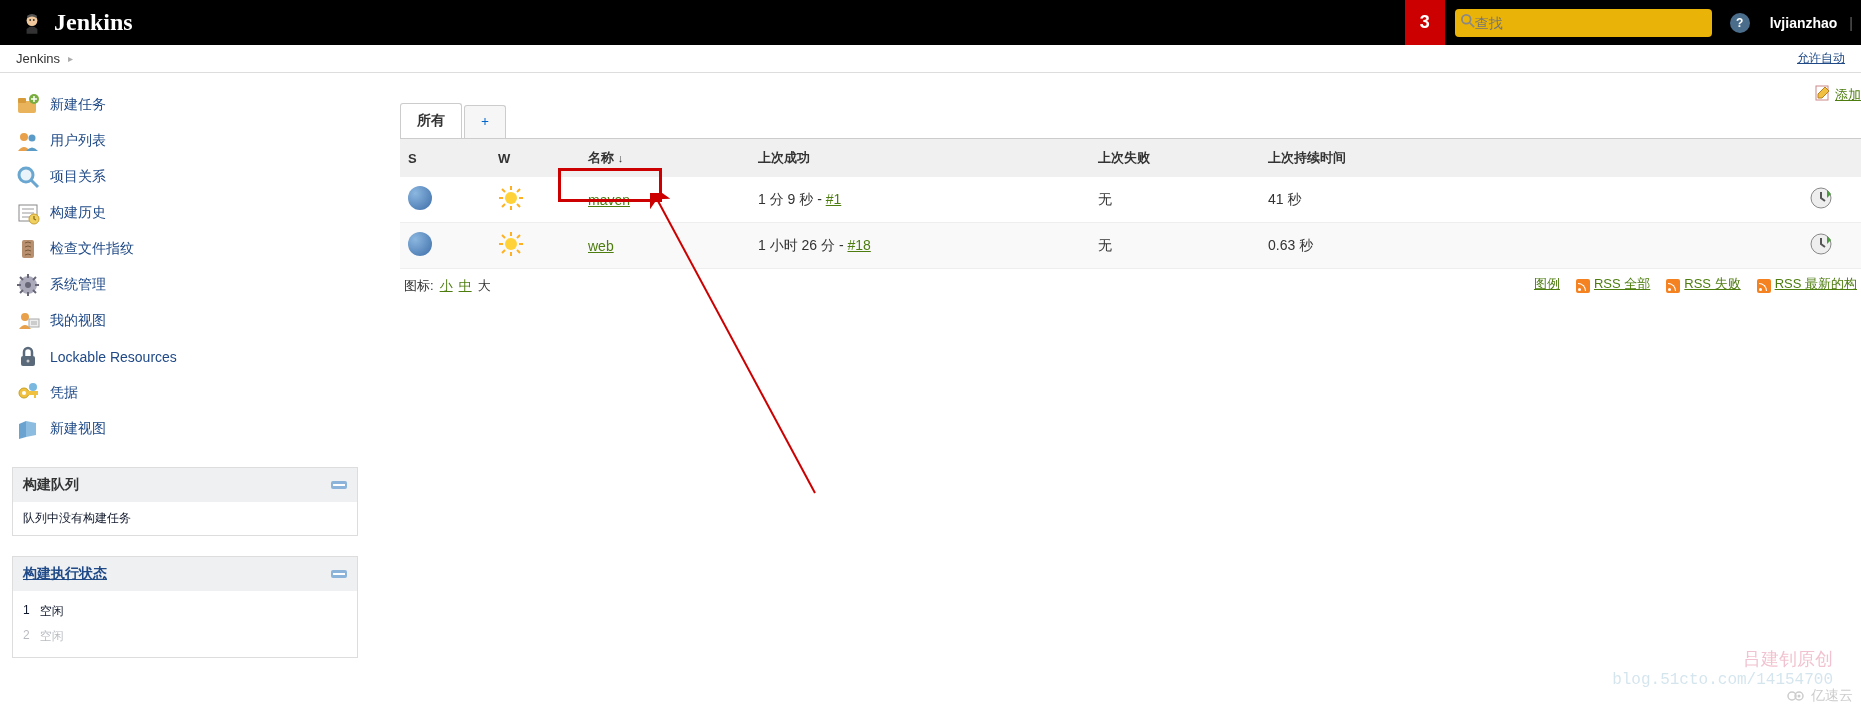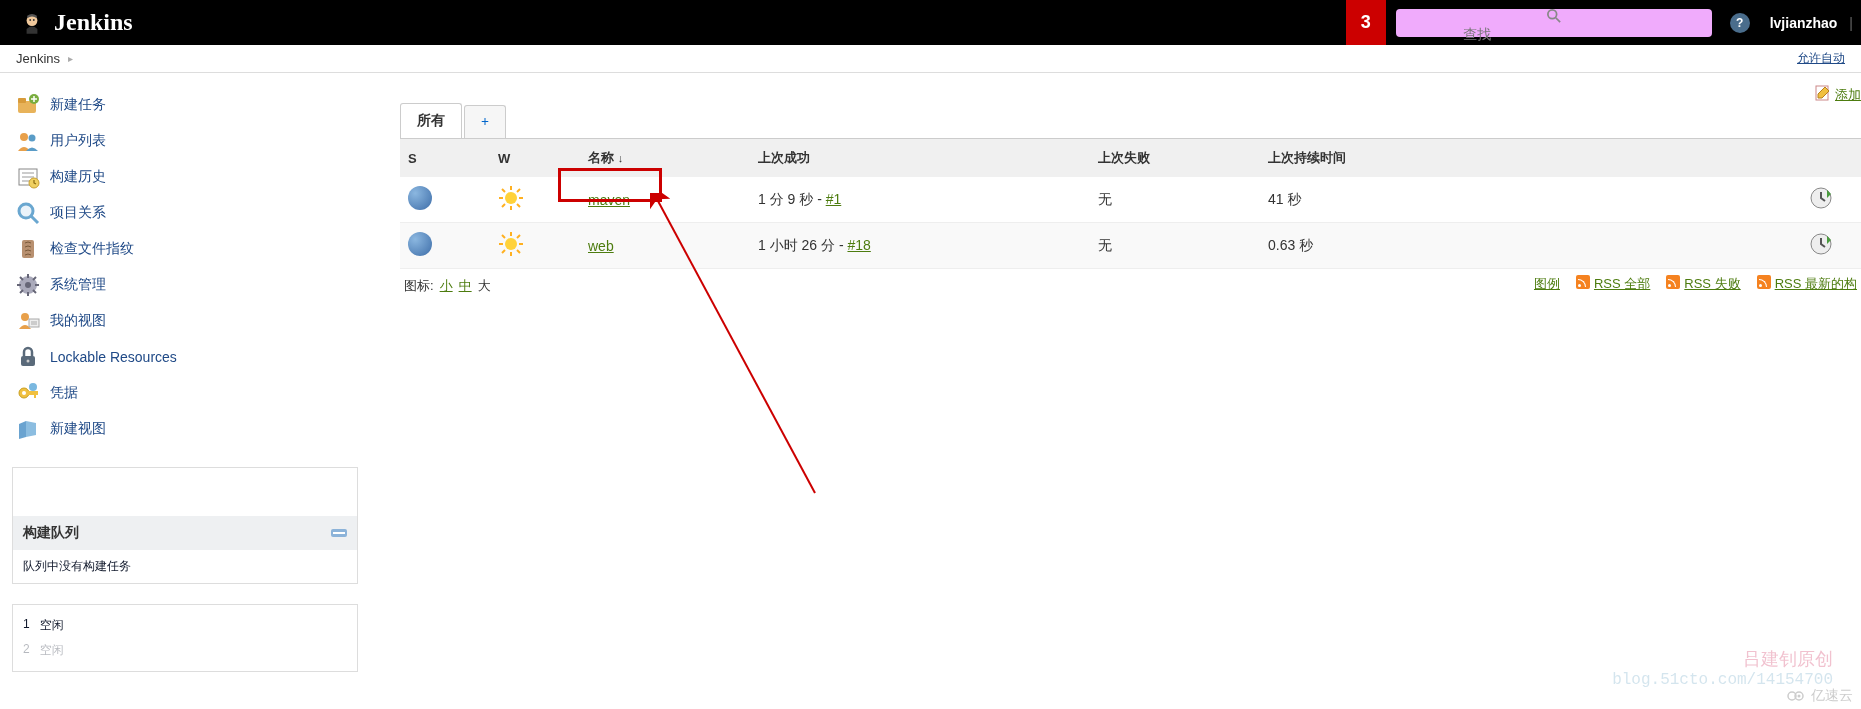--- a/index.html
+++ b/index.html
@@ -6,21 +6,21 @@
 body { font-family: Helvetica, Arial, sans-serif; font-size: 14px; background: #fff; width: 1861px; height: 709px; overflow: hidden; position: relative; color: #333; }
 a { color: #4d7c0f; text-decoration: underline; cursor: pointer; }
 
 
 .header { background: #000; height: 45px; display: flex; align-items: center; color: #fff; }
 .logo-area { display: flex; align-items: center; padding-left: 20px; gap: 10px; }
 .logo-img { width: 28px; height: 28px; }
 .logo-text { font-family: Georgia, serif; font-size: 24px; font-weight: bold; }
 .header-spacer { flex: 1; }
 .notif-badge { background: #cc0000; color: #fff; width: 40px; height: 45px; display: flex; align-items: center; justify-content: center; font-weight: bold; font-size: 18px; }
-.search-box { margin: 0 10px; display: flex; align-items: center; background: #f0abfc; border-radius: 4px; height: 28px; width: 316px; padding: 0 6px; flex-direction: column; }
+.search-box { margin: 0 10px; display: flex; align-items: center; background: #eab308; border-radius: 4px; height: 28px; width: 257px; padding: 0 6px; }
 .search-box input { border: none; outline: none; flex: 1; font-size: 14px; color: #555; background: transparent; }
 .help-icon { width: 20px; height: 20px; border-radius: 50%; background: #4a6d8c; color: #fff; display: flex; align-items: center; justify-content: center; font-size: 12px; font-weight: bold; margin: 0 8px; }
 .username { color: #fff; font-weight: bold; margin: 0 12px; }
 .pipe { color: #666; margin-right: 8px; }
 
 
 .breadcrumb { background: #fff; height: 28px; border-bottom: 1px solid #ddd; display: flex; align-items: center; padding: 0 16px; font-size: 13px; }
 .breadcrumb a { text-decoration: none; color: #333; }
 .breadcrumb .sep { margin: 0 8px; color: #aaa; font-size: 10px; }
 .breadcrumb-right { margin-left: auto; }
@@ -32,21 +32,21 @@
 .content { flex: 1; padding: 10px 0 0 30px; position: relative; }
 
 
 .side-menu { list-style: none; }
 .side-menu li { display: flex; align-items: center; gap: 10px; padding: 6px 4px; cursor: pointer; text-align: center; }
 .side-menu li a { color: #204a87; text-decoration: none; }
 .micon { width: 24px; height: 24px; display: flex; align-items: center; justify-content: center; flex-shrink: 0; }
 
 
 .panel { border: 1px solid #ddd; margin-top: 20px; }
-.panel-header { background: #eef0f2; padding: 8px 10px; font-weight: bold; display: flex; align-items: center; justify-content: space-between; margin-top: 48px; }
+.panel-header { background: #eef0f2; padding: 8px 10px; font-weight: bold; display: flex; align-items: center; justify-content: space-between; }
 .panel-header a { color: #204a87; }
 .panel-body { padding: 8px 10px; font-size: 12px; color: #0f172a; }
 .collapse-icon { width: 16px; height: 8px; background: #8cb3d9; border-radius: 2px; position: relative; }
 .collapse-icon::after { content: ""; position: absolute; left: 2px; top: 3px; width: 12px; height: 2px; background: #fff; }
 .exec-row { display: flex; gap: 10px; padding: 4px 0; }
 
 
 .top-actions { position: absolute; right: 0; top: 12px; display: flex; align-items: center; gap: 4px; font-size: 13px; }
 
 
@@ -65,21 +65,21 @@
 .weather-sun { width: 26px; height: 26px; display: inline-block; }
 .build-icon { width: 24px; height: 24px; display: inline-block; }
 .sort-arrow { font-size: 11px; }
 
 
 .highlight-box { position: absolute; border: 3px solid #cc0000; pointer-events: none; }
 
 
 .icon-size-row { padding: 8px 4px; font-size: 13px; display:flex; align-items:center; gap:6px; }
 .rss-row { text-align: right; padding: 6px 4px; font-size: 13px; display: flex; justify-content: flex-end; gap: 16px; align-items:center; }
-.rss-item { display: flex; align-items: flex-start; gap: 4px; }
+.rss-item { display: flex; align-items: flex-end; gap: 4px; }
 .rss-icon { width: 14px; height: 14px; background: #f58220; border-radius: 2px; display:inline-block; position:relative; }
 .rss-icon::after { content:""; position:absolute; left:2px; bottom:2px; width:3px; height:3px; background:#fff; border-radius:50%; }
 .rss-icon::before { content:""; position:absolute; left:2px; bottom:2px; width:7px; height:7px; border:1.5px solid #fff; border-left:none; border-bottom:none; border-radius:0 10px 0 0; }
 
 
 .watermark { position: absolute; right: 28px; bottom: 20px; text-align: right; color: #e89ab0; font-size: 18px; opacity: 0.6; pointer-events:none; font-family: "SimSun", serif; }
 .watermark .line2 { font-family: Liberation Mono, monospace; color: #b8d4e3; font-size: 16px; }
 .corner-logo { position: absolute; right: 8px; bottom: 4px; color: #ccc; font-size: 14px; display:flex; align-items:center; gap:4px; }
 
 
@@ -147,38 +147,38 @@
               <circle cx="16" cy="9" r="3.5" fill="#5a9cc7"></circle>
               <path d="M2 22 Q8 14 14 22 Z" fill="#e8a04a"></path>
               <path d="M10 22 Q16 15 22 22 Z" fill="#5a9cc7"></path>
             </svg>
           </span>
         <a href="#">用户列表</a>
       </li>
       <li>
         <span class="micon">
             <svg width="24" height="24" viewBox="0 0 24 24">
+              <circle cx="10" cy="10" r="7" stroke="#6aa7d0" stroke-width="3" fill="#eaf3fa"></circle>
+              <line x1="15" y1="15" x2="22" y2="22" stroke="#6aa7d0" stroke-width="3"></line>
+            </svg>
+          </span>
+        <a href="#">项目关系</a>
+      </li>
+      <li>
+        <span class="micon">
+            <svg width="24" height="24" viewBox="0 0 24 24">
               <rect x="3" y="4" width="18" height="16" fill="#fff" stroke="#888"></rect>
               <line x1="6" y1="8" x2="18" y2="8" stroke="#999"></line>
               <line x1="6" y1="12" x2="18" y2="12" stroke="#999"></line>
               <line x1="6" y1="16" x2="18" y2="16" stroke="#999"></line>
               <circle cx="18" cy="18" r="5" fill="#f0d060" stroke="#c9a030"></circle>
               <path d="M18 15v3l2 1" stroke="#8a6a10" stroke-width="1.2" fill="none"></path>
             </svg>
           </span>
         <a href="#">构建历史</a>
-      </li>
-      <li>
-        <span class="micon">
-            <svg width="24" height="24" viewBox="0 0 24 24">
-              <circle cx="10" cy="10" r="7" stroke="#6aa7d0" stroke-width="3" fill="#eaf3fa"></circle>
-              <line x1="15" y1="15" x2="22" y2="22" stroke="#6aa7d0" stroke-width="3"></line>
-            </svg>
-          </span>
-        <a href="#">项目关系</a>
       </li>
       <li>
         <span class="micon">
             <svg width="24" height="24" viewBox="0 0 24 24">
               <rect x="6" y="3" width="12" height="18" fill="#b89070" rx="2"></rect>
               <path d="M9 6 Q12 4 15 6 M9 10 Q12 8 15 10 M9 14 Q12 12 15 14 M9 18 Q12 16 15 18" stroke="#7a5a3a" fill="none"></path>
             </svg>
           </span>
         <a href="#">检查文件指纹</a>
       </li>
@@ -250,20 +250,24 @@
       <div class="panel-header">
         <span>构建队列</span>
         <span class="collapse-icon"></span>
       </div>
       <div class="panel-body">
         <span>队列中没有构建任务</span>
       </div>
     </div>
 
     <div class="panel">
+      <div class="panel-header">
+        <a href="#">构建执行状态</a>
+        <span class="collapse-icon"></span>
+      </div>
       <div class="panel-body">
         <div class="exec-row">
           <span>1</span>
           <span>空闲</span>
         </div>
         <div class="exec-row" style="opacity:0.3">
           <span>2</span>
           <span>空闲</span>
         </div>
       </div>

